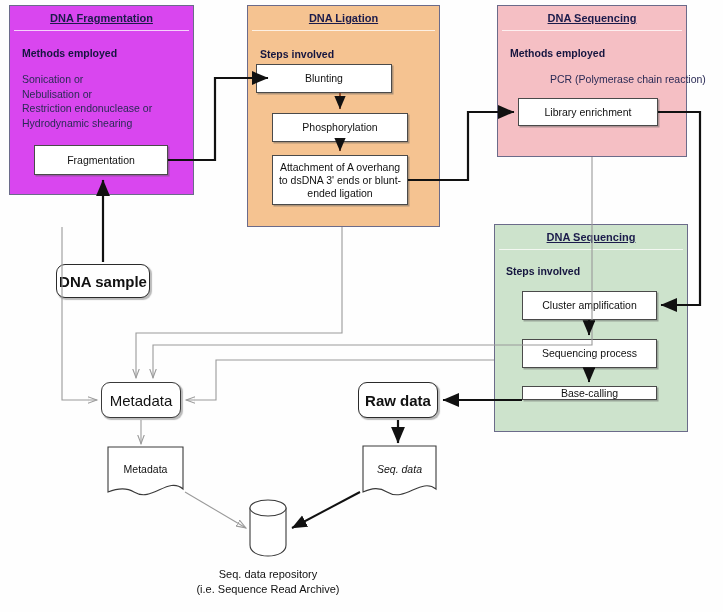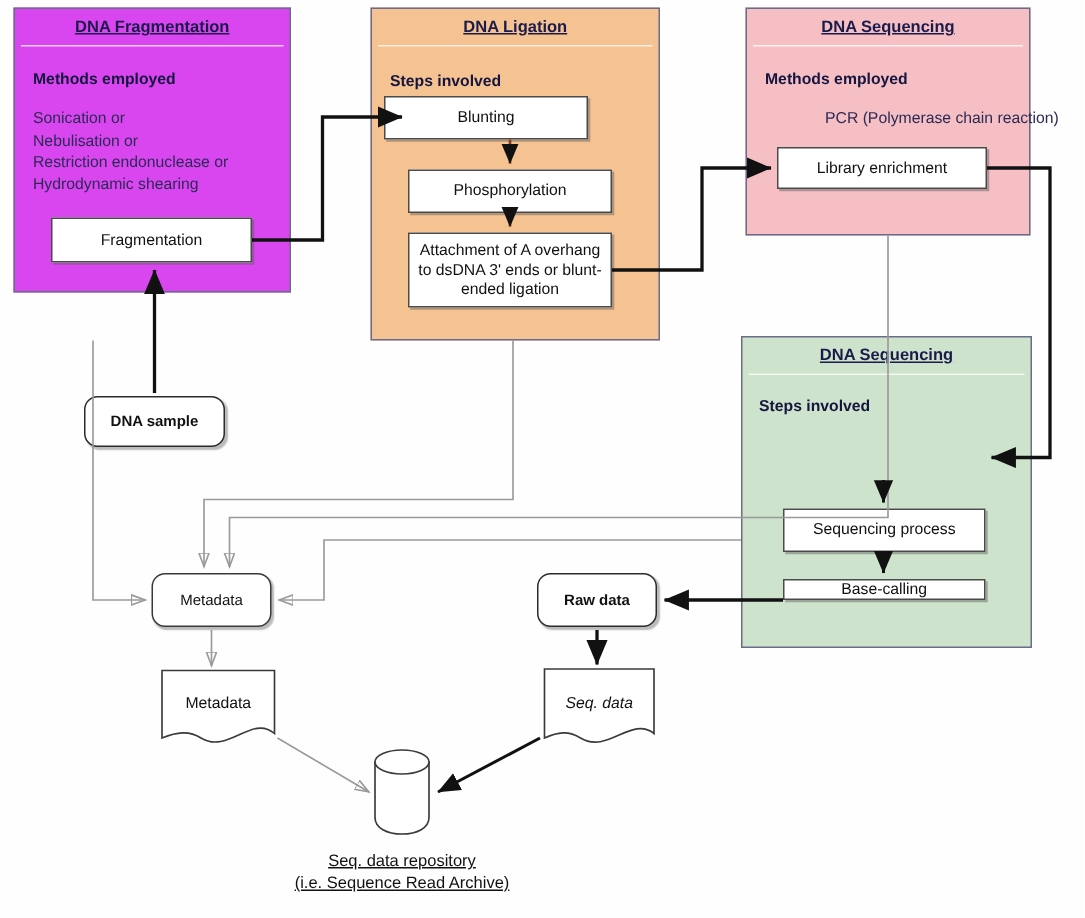--- a/index.html
+++ b/index.html
@@ -78,21 +78,21 @@
   .round-box {
     position: absolute;
     box-sizing: border-box;
     background: #ffffff;
     border: 1.6px solid #2b2b2b;
     border-radius: 9px;
     display: flex;
     align-items: center;
     justify-content: center;
     text-align: center;
-    font-size: 10px;
+    font-size: 15px;
     color: #111;
     box-shadow: 1.5px 1.5px 1px rgba(120,120,120,0.5);
   }
   .round-box.bold { font-weight: bold; }
   .round-box.thin { border-width: 1.1px; border-color: #3a3a3a; }
   .doc-label {
     position: absolute;
     font-size: 10.5px;
     color: #111;
     text-align: center;
@@ -146,20 +146,23 @@
     <div class="panel-body" style="left:12px; top:66px; width:176px;padding-left:40px;">PCR (Polymerase chain reaction)</div>
   </div>
   <div class="proc-box" style="left:518px; top:98px; width:140px; height:28px;">
     <span>Library enrichment</span>
   </div>
 
   <div class="panel" style="left:494px; top:224px; width:194px; height:208px; background:#cde3cc;">
     <div class="panel-title">DNA Sequencing</div>
     <div class="panel-divider"></div>
     <div class="panel-sub" style="left:11px; top:40px;">Steps involved</div>
+  </div>
+  <div class="proc-box" style="left:522px; top:291px; width:135px; height:29px;">
+    <span>Cluster amplification</span>
   </div>
   <div class="proc-box" style="left:522px; top:339px; width:135px; height:29px;">
     <span>Sequencing process</span>
   </div>
   <div class="proc-box" style="left:522px; top:386px; width:135px; height:14px;">
     <span>Base-calling</span>
   </div>
 
   <div class="round-box bold" style="left:56px; top:264px; width:94px; height:34px;">
     <span>DNA sample</span>
@@ -228,16 +231,16 @@
     <path d="M360,492 L292,528" fill="none" stroke="#111111" stroke-width="2" marker-end="url(#arrowDark)"></path>
   </svg>
 
   <div class="doc-label" style="left:108px; top:463px; width:75px;">
     <span>Metadata</span>
   </div>
   <div class="doc-label" style="left:363px; top:463px; width:73px;font-style:italic;">
     <span>Seq. data</span>
   </div>
 
-  <div class="caption" style="left:148px; top:567px; width:240px;text-decoration:underline;">Seq. data repository
+  <div class="caption" style="left:148px; top:567px; width:240px;">Seq. data repository
 (i.e. Sequence Read Archive)</div>
 
 </div>
 
 </body></html>

